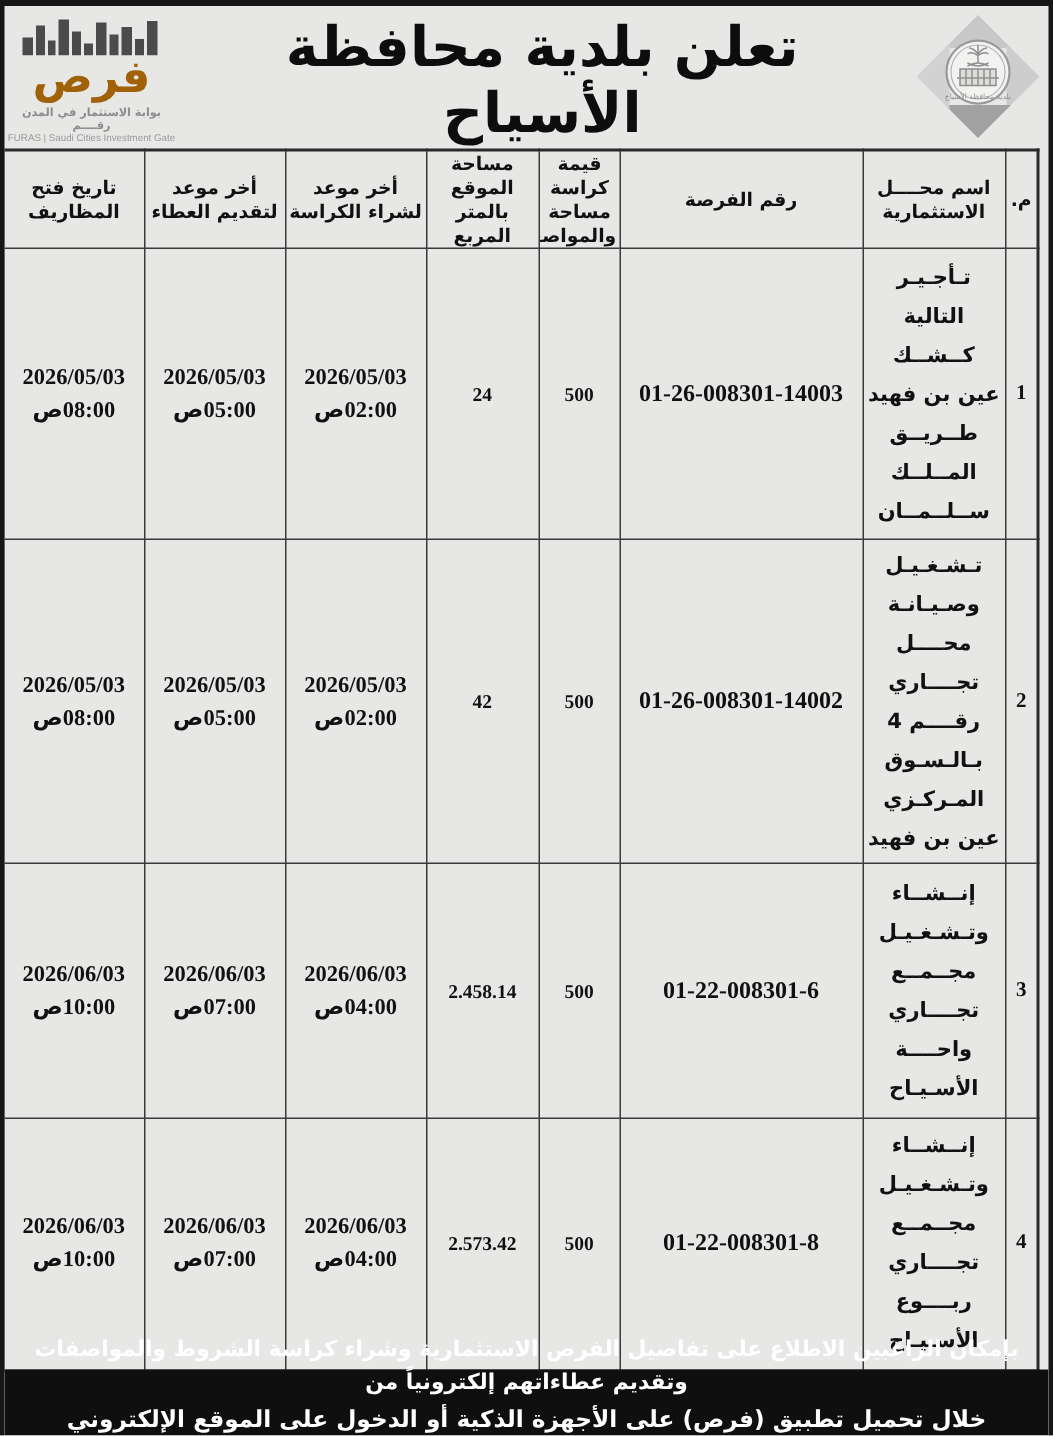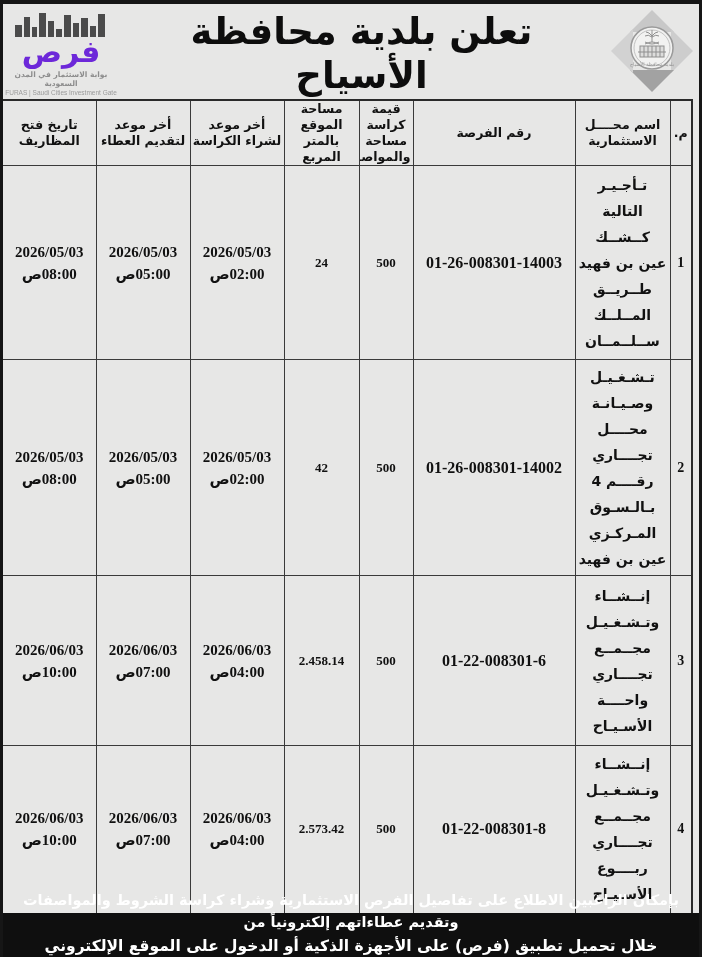--- a/index.html
+++ b/index.html
@@ -22,21 +22,21 @@
     position:absolute;top:0;left:0;right:0;height:95px;
     display:flex;flex-direction:row-reverse;align-items:center;
   }
   .furas-logo{
     width:112px;flex:0 0 112px;
     padding:4px 2px 0 2px;
     text-align:center;
     direction:rtl;
   }
   .furas-word{
-    font-size:30px;font-weight:bold;color:#6d28d9;
+    font-size:30px;font-weight:bold;color:#a16207;
     line-height:30px;margin-top:-4px;letter-spacing:1px;
   }
   .furas-tag-ar{font-size:7.5px;font-weight:bold;color:#8d8d8d;margin-top:3px;}
   .furas-tag-en{font-size:6.5px;color:#9a9a9a;font-family:"Liberation Sans","DejaVu Sans",sans-serif;margin-top:1px;}
   .title-block{
     flex:1;text-align:center;padding-top:4px;
   }
   .main-title{
     font-size:37px;font-weight:bold;color:#0d0d0d;line-height:44px;
   }
@@ -117,21 +117,21 @@
           <rect x="35" y="10" width="6" height="16"></rect>
           <rect x="43" y="18" width="6" height="8"></rect>
           <rect x="51" y="4" width="7" height="22"></rect>
           <rect x="60" y="12" width="6" height="14"></rect>
           <rect x="68" y="7" width="7" height="19"></rect>
           <rect x="77" y="15" width="6" height="11"></rect>
           <rect x="85" y="3" width="7" height="23"></rect>
         </g>
       </svg>
       <div class="furas-word">فرص</div>
-      <div class="furas-tag-ar">بوابة الاستثمار في المدن السعودية</div>
+      <div class="furas-tag-ar">بوابة الاستثمار في المدن رقــــم</div>
       <div class="furas-tag-en">FURAS | Saudi Cities Investment Gate</div>
     </div>
 
     <div class="title-block">
       <div class="main-title">تعلن بلدية محافظة الأسياح</div>
     </div>
 
     <div class="muni-logo">
       <svg width="90" height="90" viewBox="0 0 90 90">
 

